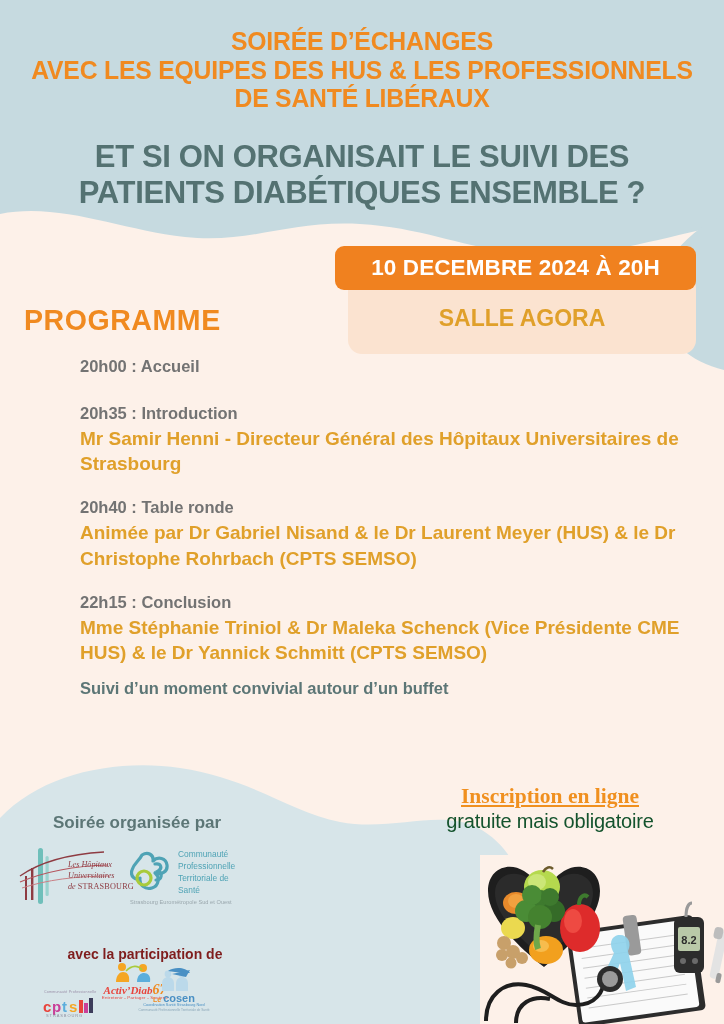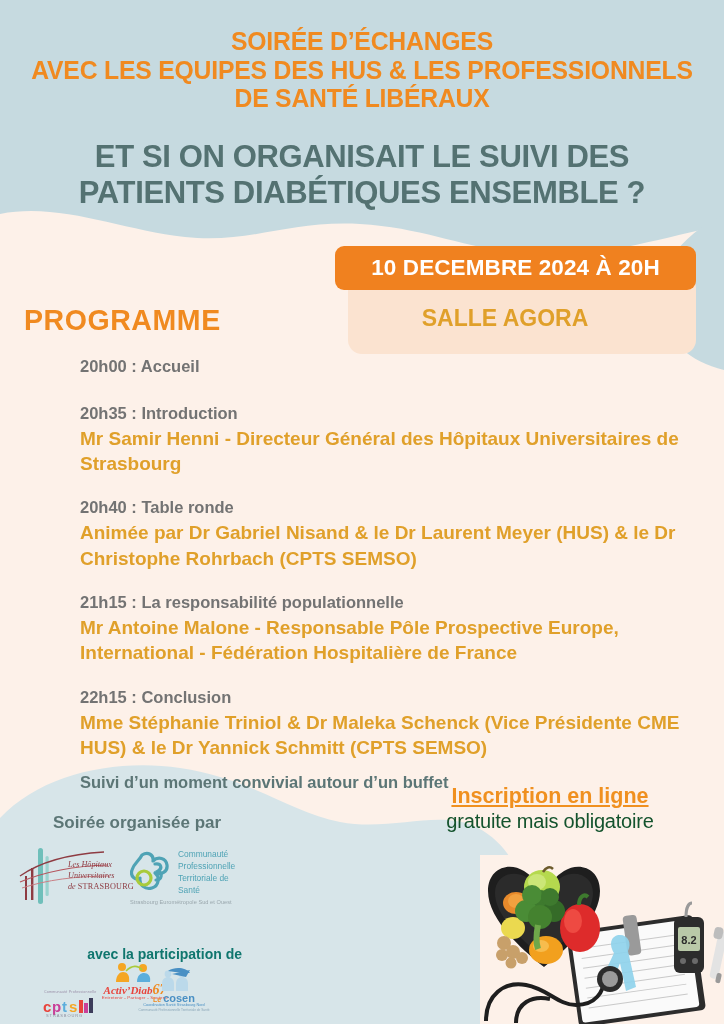--- a/index.html
+++ b/index.html
@@ -61,21 +61,21 @@
   }
   .date-banner-text {
     color:#FFFFFF;
     font-weight:bold;
     font-size:22.5px;
     letter-spacing:0.1px;
     white-space:nowrap;
     text-align:center;
   }
   .venue-name {
-    position:absolute; top:305px; left:331px; width:348px;
+    position:absolute; top:305px; left:348px; width:348px;
     text-align:center;
     color:#E0A02A;
     font-weight:bold;
     font-size:23px;
     z-index:4;
   }
   .venue-sub {
     position:absolute; top:336px; left:348px; width:348px;
     text-align:center;
     color:#E0A02A;
@@ -125,41 +125,42 @@
   .inscription {
     position:absolute; top:784px; left:400px; width:300px;
     text-align:center;
   }
   .inscription-main {
     color:#F0901F;
     font-weight:bold;
     font-size:21.5px;
     text-decoration:underline;
     text-underline-offset:2px;
+    font-family:Liberation Serif, serif;
   }
   .inscription-sub {
     color:#14532d;
     font-weight:normal;
     font-size:20px;
     margin-top:1px;
     letter-spacing:-0.2px;
   }
 
   
   .org-heading {
     position:absolute; top:813px; left:32px; width:210px;
     text-align:center;
     color:#5C7676;
     font-weight:bold;
     font-size:17px;
   }
   .participation-heading {
-    position:absolute; top:946px; left:32px; width:210px;
-    text-align:right;
-    color:#0f766e;
+    position:absolute; top:946px; left:40px; width:210px;
+    text-align:center;
+    color:#7f1d1d;
     font-weight:bold;
     font-size:14px;
   }
 
   
   .hus-logo { position:absolute; top:846px; left:18px; width:110px; height:62px; }
   .hus-logo svg { display:block; }
   .hus-text {
     position:absolute; left:50px; top:14px;
     font-family:"Liberation Serif", serif;
@@ -281,24 +282,20 @@
       <div class="prog-item gap-lg">
         <div class="prog-time">20h35 : Introduction</div>
         <div class="prog-desc">Mr Samir Henni - Directeur Général des Hôpitaux Universitaires de Strasbourg</div>
       </div>
 
       <div class="prog-item gap-lg">
         <div class="prog-time">20h40 : Table ronde</div>
         <div class="prog-desc">Animée par Dr Gabriel Nisand &amp; le Dr Laurent Meyer (HUS) &amp; le Dr Christophe Rohrbach (CPTS SEMSO)</div>
       </div>
 
-      <div class="prog-item gap-lg">
-        <div class="prog-time">21h15 : La responsabilité populationnelle</div>
-        <div class="prog-desc">Mr Antoine Malone - Responsable Pôle Prospective Europe, International - Fédération Hospitalière de France</div>
-      </div>
 
       <div class="prog-item">
         <div class="prog-time">22h15 : Conclusion</div>
         <div class="prog-desc">Mme Stéphanie Triniol &amp; Dr Maleka Schenck (Vice Présidente CME HUS) &amp; le Dr Yannick Schmitt (CPTS SEMSO)</div>
       </div>
 
       <div class="prog-closing">Suivi d’un moment convivial autour d’un buffet</div>
     </div>
 
     <div class="inscription">

